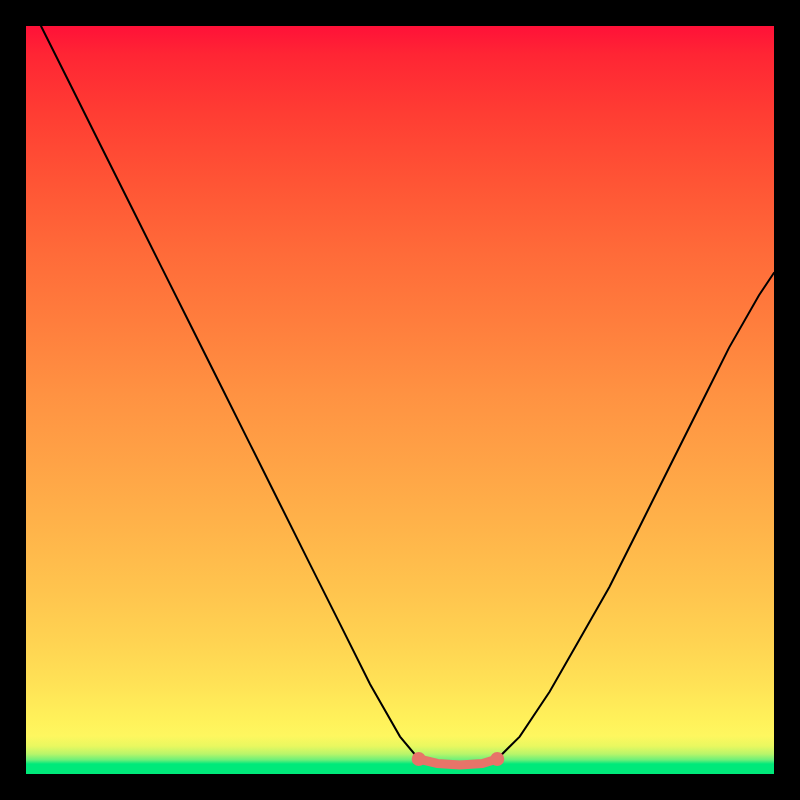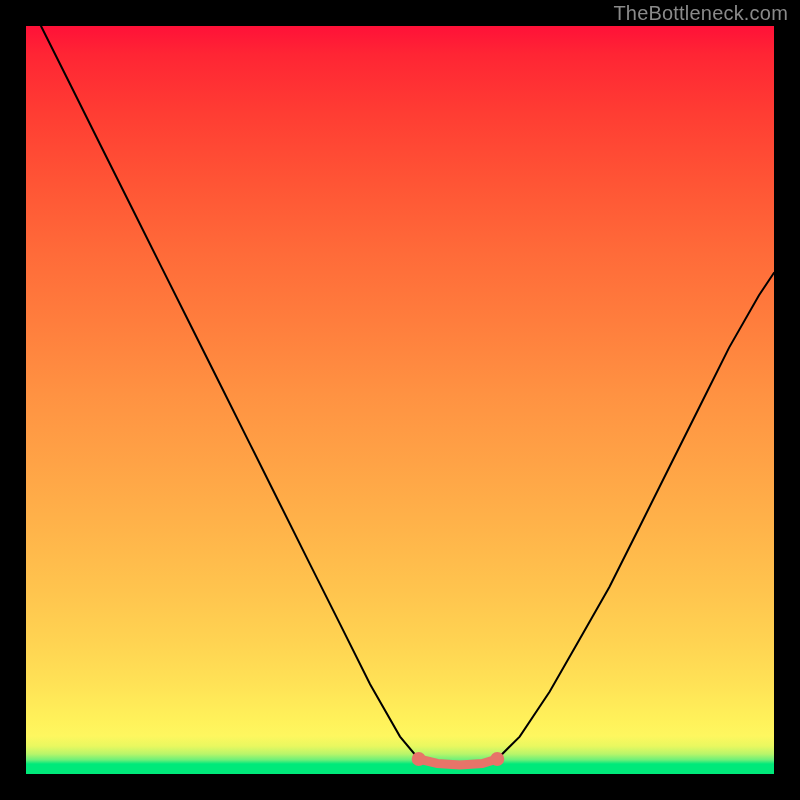--- a/index.html
+++ b/index.html
@@ -76,15 +76,14 @@
     <div class="gradient"></div>
 
     <svg class="curve" viewBox="0 0 748 748" preserveAspectRatio="none">
       <path fill="none" stroke="#000" stroke-width="2" stroke-linecap="round" d="M15.0 0.0 L44.9 59.8 L74.8 119.7 L104.7 179.5 L134.6 239.4 L164.6 299.2 L194.5 359.0 L224.4 418.9 L254.3 478.7 L284.2 538.6 L314.2 598.4 L344.1 658.2 L374.0 710.6 L392.7 733.0 L392.7 733.0 L411.4 737.5 L433.8 739.0 L456.3 737.5 L471.2 733.0 L471.2 733.0 L493.7 710.6 L523.6 665.7 L553.5 613.4 L583.4 561.0 L613.4 501.2 L643.3 441.3 L673.2 381.5 L703.1 321.6 L733.0 269.3 L748.0 246.8" id="mainpath"></path>
       <path fill="none" stroke="#e77469" stroke-width="9" stroke-linecap="round" d="M392.7 733.0 L411.4 737.5 L433.8 739.0 L456.3 737.5 L471.2 733.0" id="salmonpath"></path>
       <circle r="7" fill="#e77469" id="dotL" cx="392.7" cy="733.04"></circle>
       <circle r="7" fill="#e77469" id="dotR" cx="471.24" cy="733.04"></circle>
     </svg>
   </div>
 
-  <div class="watermark">TheBottleneck.com</div>
 
 </div>
 
 </body></html>

